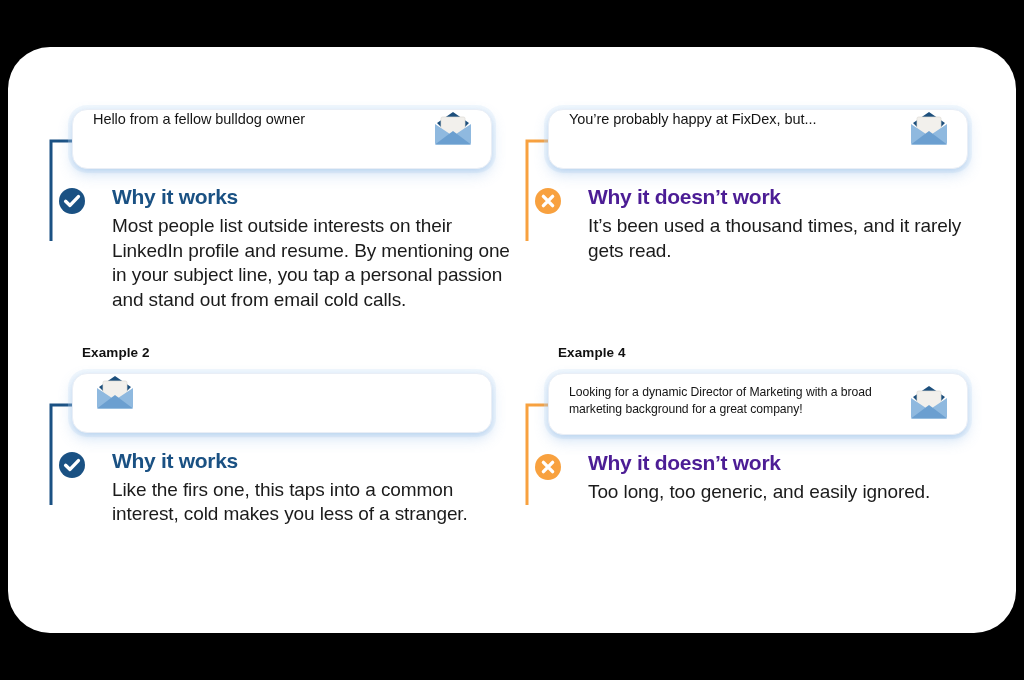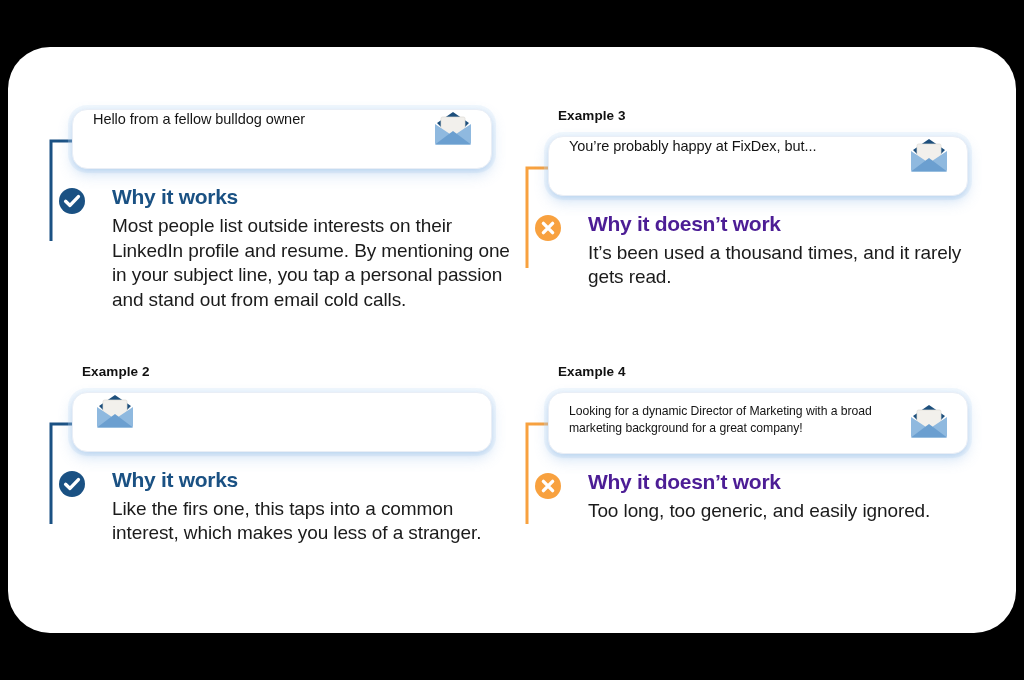--- a/index.html
+++ b/index.html
@@ -42,21 +42,21 @@
     width: 1008px;
     height: 586px;
   }
 
   .block {
     position: absolute;
   }
   .block.c1 { left: 64px; }
   .block.c2 { left: 540px; }
   .block.r1 { top: 62px; }
-  .block.r2 { top: 318px; }
+  .block.r2 { top: 299px; }
 
   
   .ex-label {
     font-size: 13.5px;
     font-weight: bold;
     color: #111111;
     letter-spacing: 0.1px;
     margin: 0 0 13px 10px;
     line-height: 1;
   }
@@ -180,21 +180,20 @@
           <svg class="badge" viewBox="0 0 28 28">
             <circle cx="14" cy="14" r="13" fill="#1a5183"></circle>
             <path d="M7.6 14.3 L12 18.4 L20.4 9.6" fill="none" stroke="#ffffff" stroke-width="3.4" stroke-linecap="round" stroke-linejoin="round"></path>
           </svg>
           <div class="verdict-title good">Why it works</div>
           <p class="verdict-body">Most people list outside interests on their LinkedIn profile and resume. By mentioning one in your subject line, you tap a personal passion and stand out from email cold calls.</p>
         </div>
       </div>
 
       <div class="block c2 r1">
-        <div class="ex-label">Example 3</div>
 
         <div class="card-wrap">
           <svg class="connector" style="left:-30px; top:0px;" width="34" height="150" viewBox="0 0 34 150">
             <path d="M34 32 H9 V132" fill="none" stroke="#f8a13f" stroke-width="3"></path>
           </svg>
 
           <div class="card">
             <div class="card-text">You’re probably happy at FixDex, but...</div>
             <svg class="envelope" viewBox="0 0 44 36">
               <path d="M22 2 L38 13 L34 17 L22 9 L10 17 L6 13 Z" fill="#1d4f7c"></path>
@@ -232,21 +231,21 @@
             </svg>
           </div>
         </div>
 
         <div class="verdict">
           <svg class="badge" viewBox="0 0 28 28">
             <circle cx="14" cy="14" r="13" fill="#1a5183"></circle>
             <path d="M7.6 14.3 L12 18.4 L20.4 9.6" fill="none" stroke="#ffffff" stroke-width="3.4" stroke-linecap="round" stroke-linejoin="round"></path>
           </svg>
           <div class="verdict-title good">Why it works</div>
-          <p class="verdict-body narrow">Like the firs one, this taps into a common interest, which makes you less of a stranger.</p>
+          <p class="verdict-body narrow">Like the firs one, this taps into a common interest, cold makes you less of a stranger.</p>
         </div>
       </div>
 
       <div class="block c2 r2">
         <div class="ex-label">Example 4</div>
 
         <div class="card-wrap">
           <svg class="connector" style="left:-30px; top:0px;" width="34" height="150" viewBox="0 0 34 150">
             <path d="M34 32 H9 V132" fill="none" stroke="#f8a13f" stroke-width="3"></path>
           </svg>

